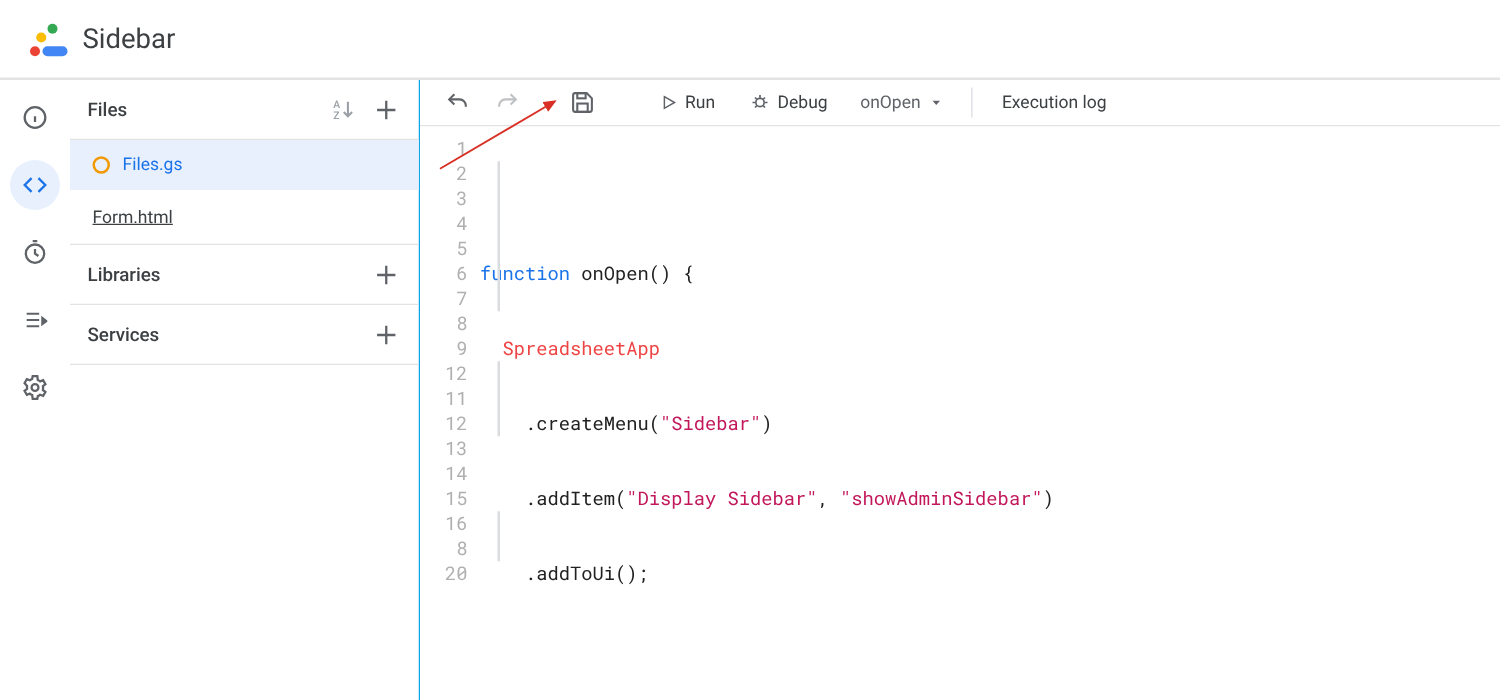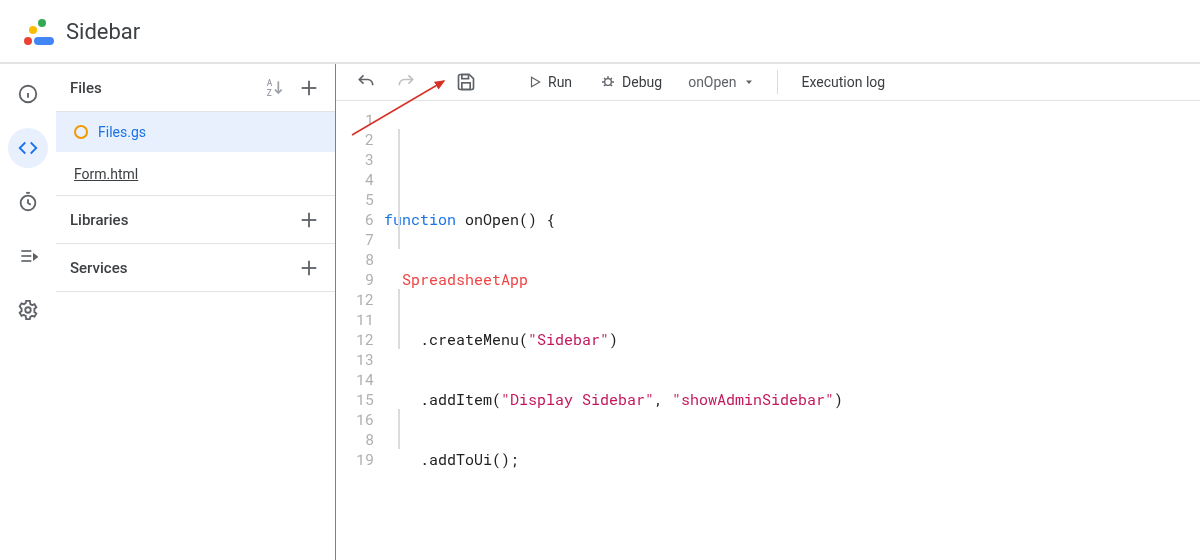--- a/index.html
+++ b/index.html
@@ -229,21 +229,21 @@
           <div>8</div>
           <div>9</div>
         <div>12</div>
           <div>11</div>
           <div>12</div>
         <div>13</div>
           <div>14</div>
           <div>15</div>
         <div>16</div>
           <div>8</div>
-          <div>19</div>
+          <div>20</div>
       </div>
       <div class="code">
         <div class="codebar" style="top:20px; height:120px; left:14px;"></div>
         <div class="codebar" style="top:180px; height:60px; left:14px;"></div>
         <div class="codebar" style="top:300px; height:40px; left:14px;"></div>
         <div><span class="kw">function</span><span> onOpen() {</span></div>
         <div><span>  </span><span class="cls">SpreadsheetApp</span></div>
         <div><span>    .createMenu(</span><span class="str">"Sidebar"</span><span>)</span></div>
         <div><span>    .addItem(</span><span class="str">"Display Sidebar"</span><span>, </span><span class="str">"showAdminSidebar"</span><span>)</span></div>
         <div><span>    .addToUi();</span></div>

